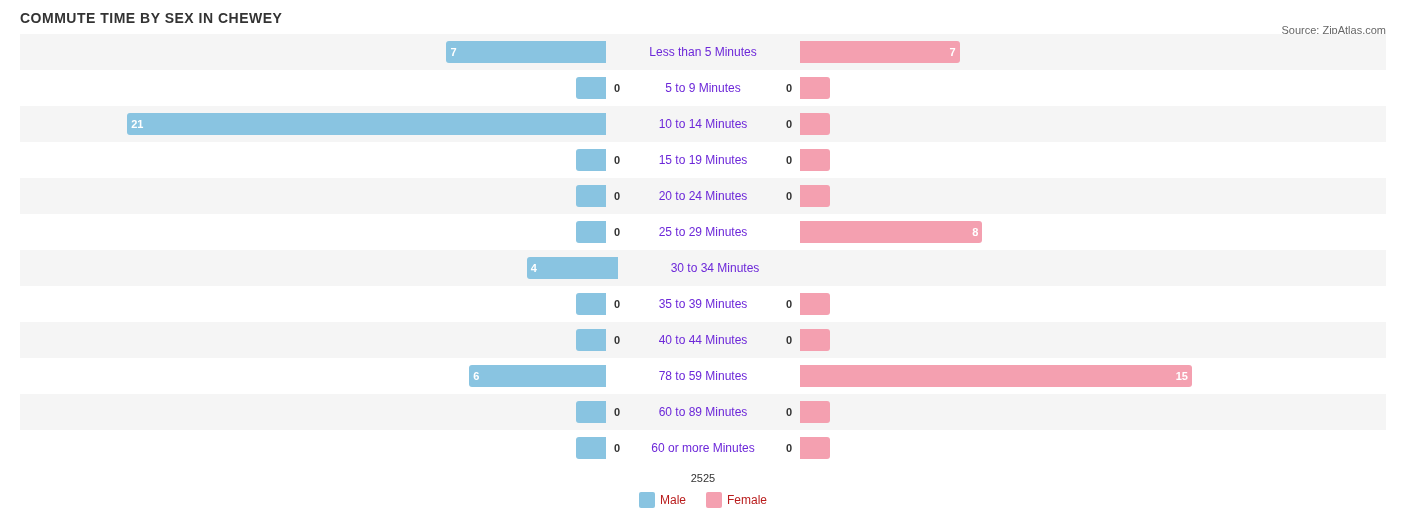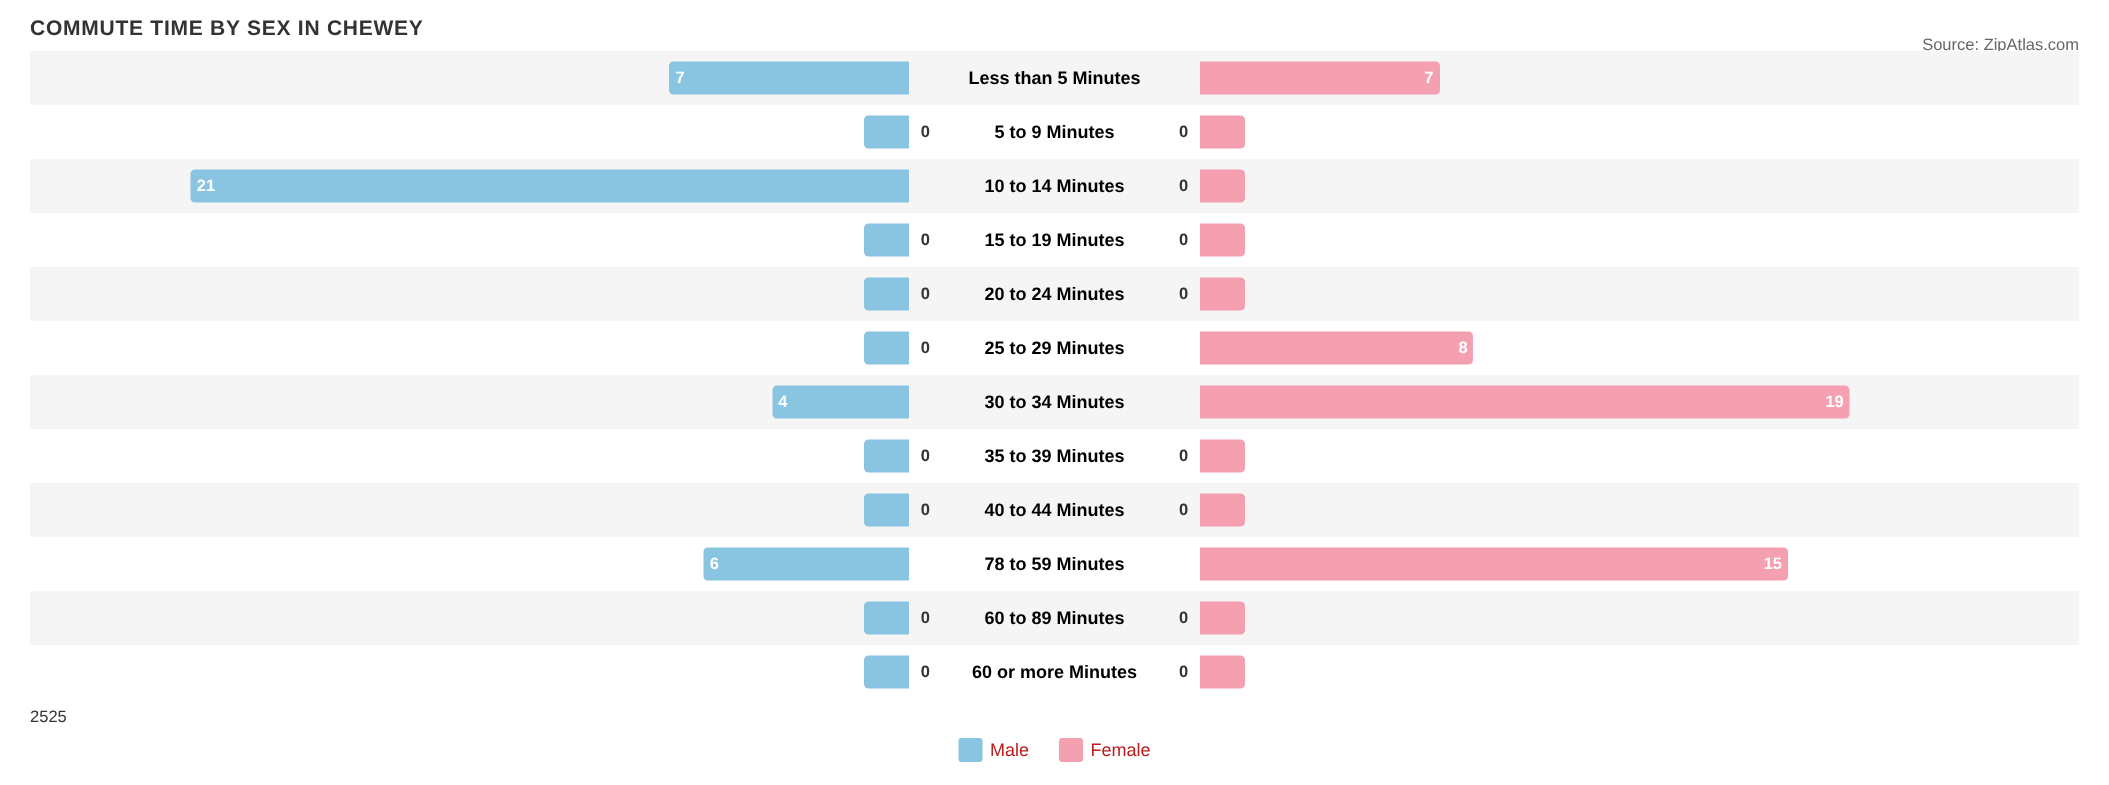--- a/index.html
+++ b/index.html
@@ -61,24 +61,23 @@
       align-items: center;
       justify-content: flex-start;
       width: 600px;
       position: relative;
       height: 100%;
     }
     .label-center {
       width: 190px;
       text-align: center;
       font-size: 12px;
-      color: #000000;
+      color: #6d28d9;
       z-index: 2;
       flex-shrink: 0;
-      font-weight: bold;
     }
     .bar-male {
       height: 22px;
       background: #89c4e1;
       border-radius: 3px 0 0 3px;
       position: relative;
       display: flex;
       align-items: center;
       justify-content: flex-end;
     }
@@ -116,21 +115,21 @@
     }
     .zero-val-female {
       position: absolute;
       left: -14px;
       font-size: 11px;
       color: #333;
       font-weight: bold;
     }
     .axis-row {
       display: flex;
-      justify-content: flex-start;
+      justify-content: center;
       padding: 6px 0 4px 0;
       font-size: 11px;
       color: #333;
     }
     .legend {
       display: flex;
       justify-content: center;
       gap: 20px;
       margin-top: 4px;
       font-size: 12px;
@@ -277,27 +276,20 @@
       </div>
       <div class="row">
         <div class="male-side">
           <div class="male-bar-wrapper">
             <div class="bar-male" style="width: 91.2px;">
               <span class="val-male-inline">4</span>
             </div>
           </div>
         </div>
         <div class="label-center">30 to 34 Minutes</div>
-        <div class="female-side">
-          <div class="female-bar-wrapper">
-            <div class="bar-female" style="width: 433.2px;">
-              <span class="val-female-inline">19</span>
-            </div>
-          </div>
-        </div>
       </div>
       <div class="row">
         <div class="male-side">
           <div class="male-bar-wrapper">
             <div class="bar-male" style="width: 30px;">
               <span class="zero-val-male">0</span>
             </div>
           </div>
         </div>
         <div class="label-center">35 to 39 Minutes</div>

